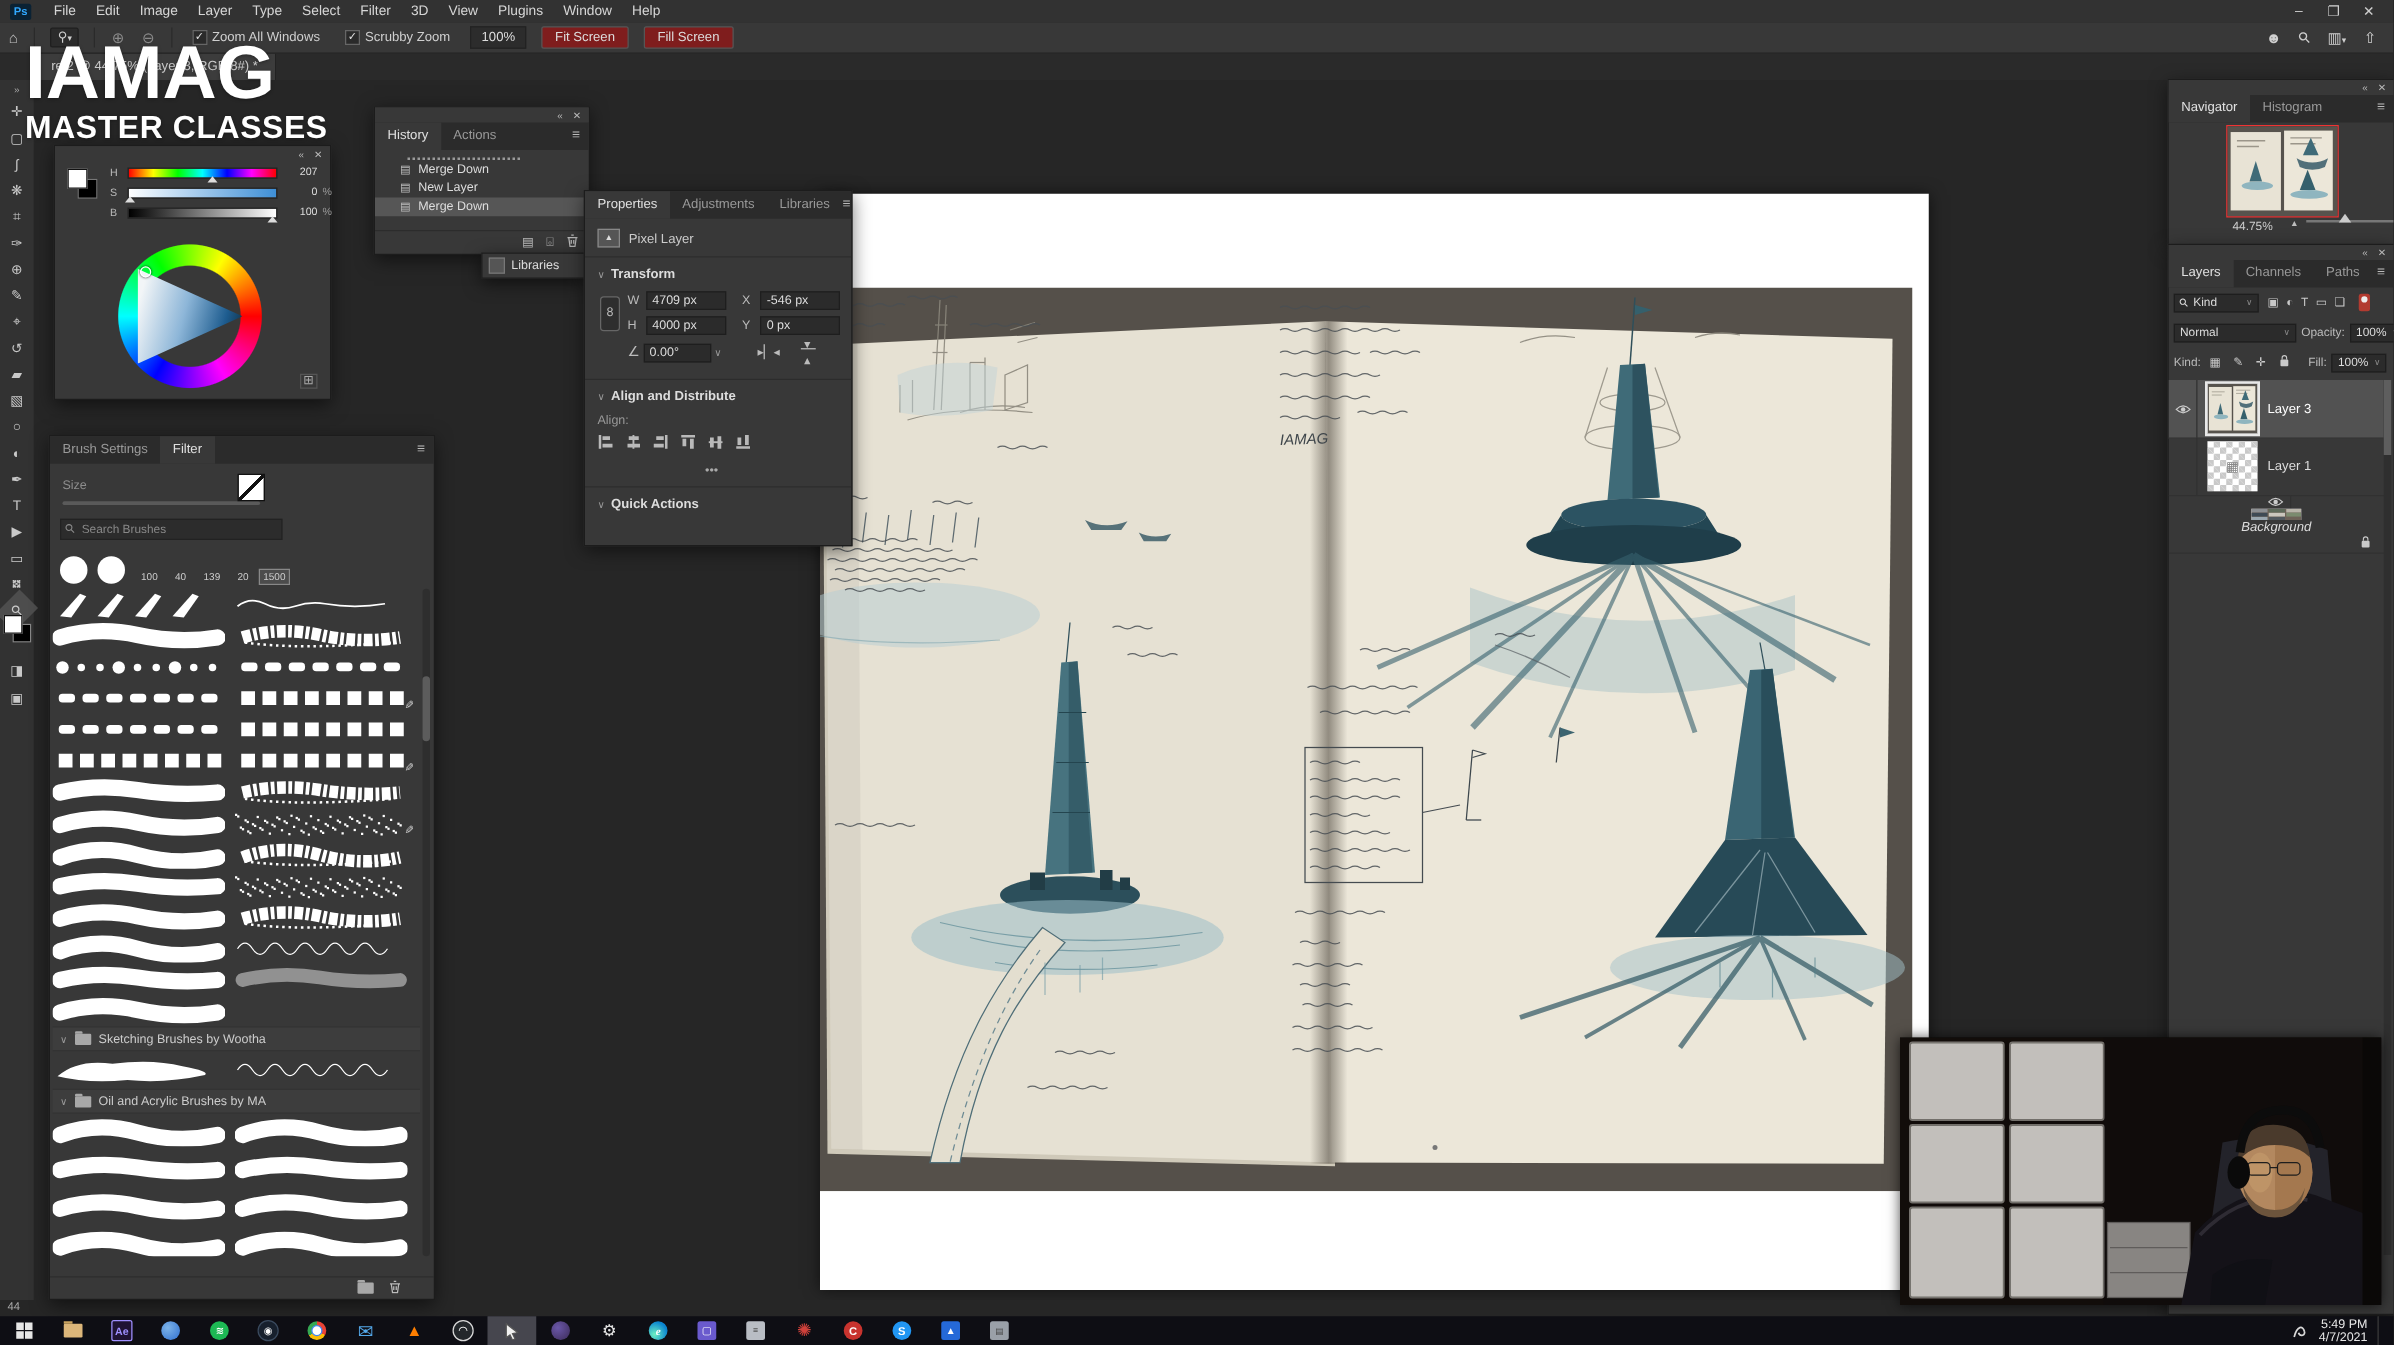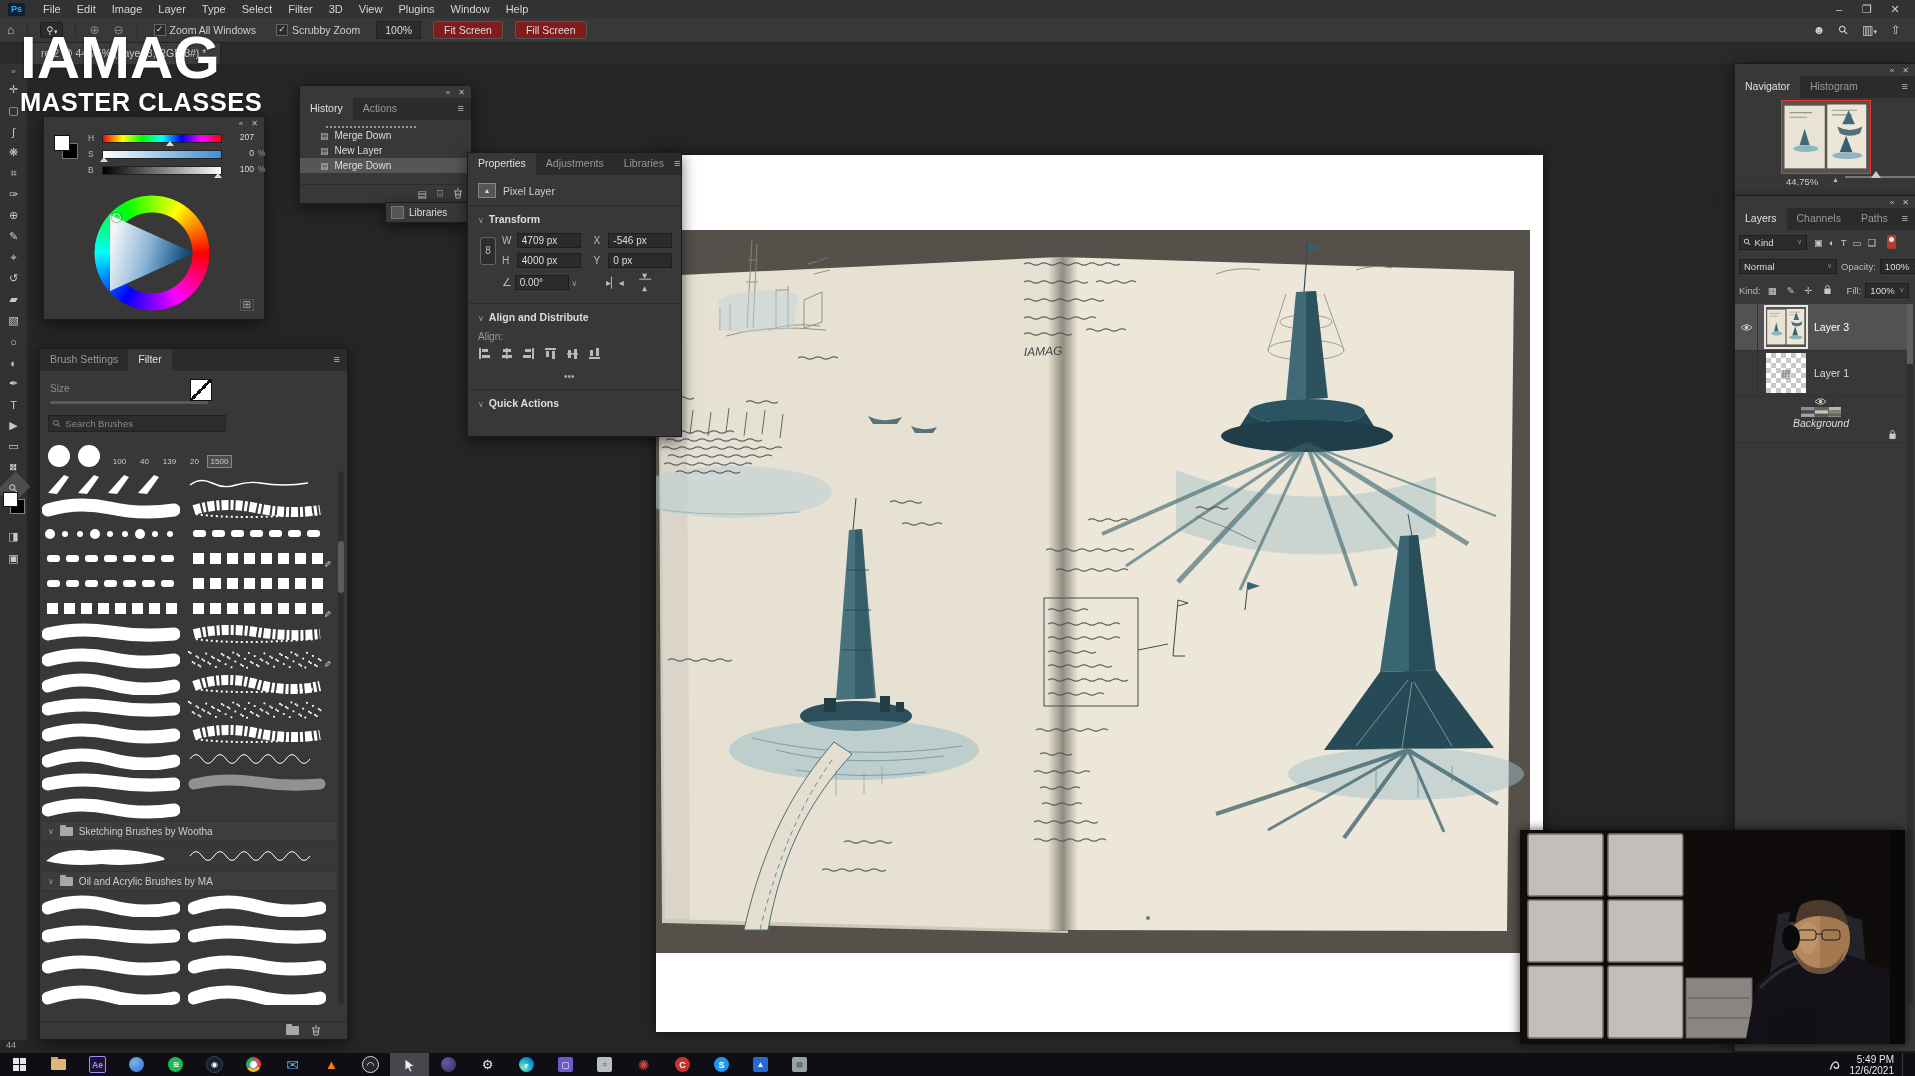--- a/index.html
+++ b/index.html
@@ -1338,19 +1338,19 @@
         <div class="tb-slot">
           <span class="sq" style="background:#9aa0a8;color:#444;font-size:7px">▤</span>
         </div>
       </div>
     <div id="tray">
       <svg width="14" height="14" viewBox="0 0 12 12">
         <path d="M2 10 C4 2 8 2 9 6 C10 9 6 10 5 7" stroke="#d8d8d8" fill="none" stroke-width="1.2"></path>
       </svg>
       <div id="clock">
         <div>5:49 PM</div>
-        <div>12/6/2021</div>
+        <div>4/7/2021</div>
       </div>
       <div id="show-desktop"></div>
     </div>
   </div>
 
 </div>
 
 </body></html>

